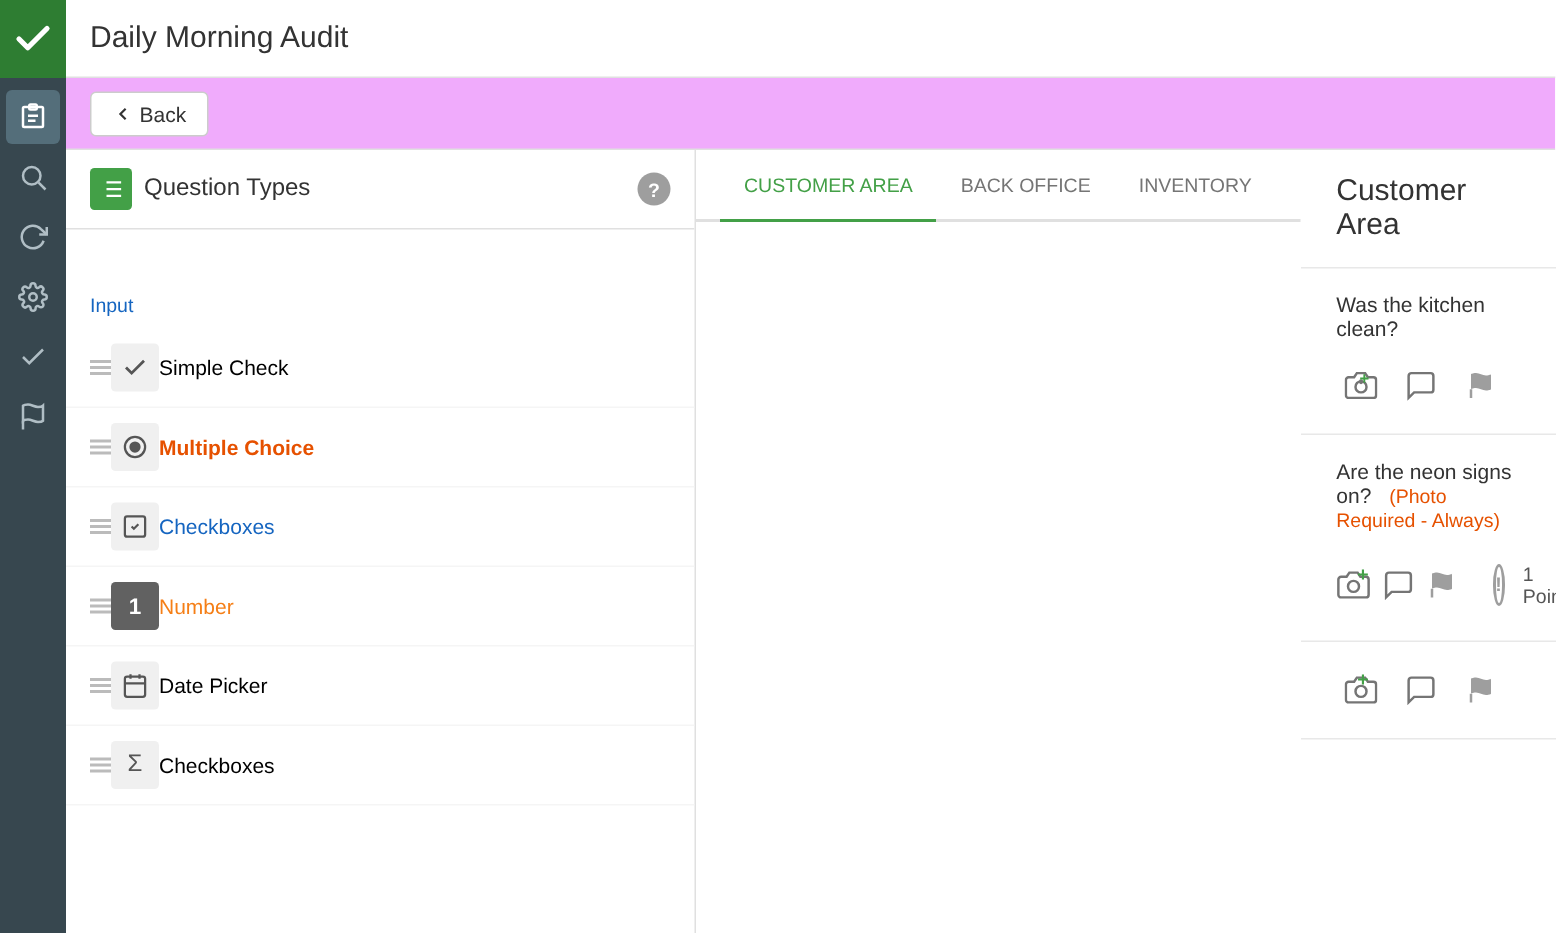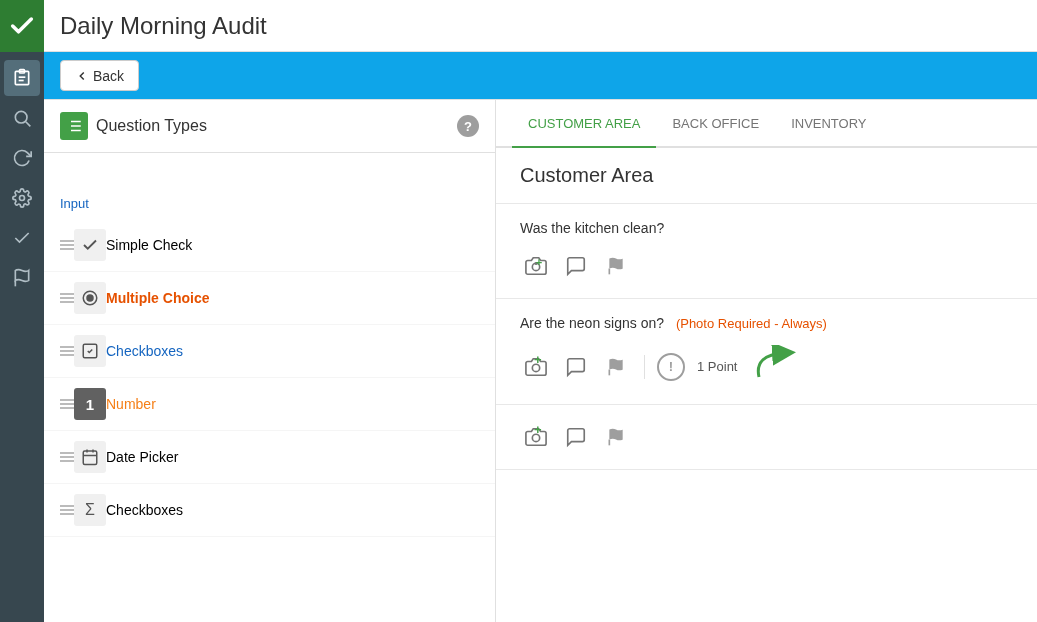--- a/index.html
+++ b/index.html
@@ -2,51 +2,51 @@
 <html><head>
   <meta charset="utf-8">
   <style>
     * { box-sizing: border-box; margin: 0; padding: 0; }
     body { font-family: 'Segoe UI', Arial, sans-serif; font-size: 14px; background: #fff; display: flex; flex-direction: column; height: 622px; overflow: hidden; }
 
     
     .header { display: flex; align-items: center; height: 52px; border-bottom: 1px solid #e0e0e0; background: #fff; padding: 0 16px; }
     .header-logo { width: 44px; height: 52px; background: #2e7d32; display: flex; align-items: center; justify-content: center; margin-left: -16px; margin-right: 16px; }
     .header-logo svg { width: 28px; height: 28px; }
-    .header-title { font-size: 24px; font-weight: 400; color: #333; }
+    .header-title { font-size: 20px; font-weight: 400; color: #333; }
 
     
     .main-container { display: flex; flex: 1; overflow: hidden; }
 
     
     .sidebar { width: 44px; background: #37474f; display: flex; flex-direction: column; align-items: center; padding-top: 8px; gap: 4px; }
     .sidebar-item { width: 36px; height: 36px; display: flex; align-items: center; justify-content: center; border-radius: 4px; cursor: pointer; color: #b0bec5; }
     .sidebar-item.active { background: #546e7a; color: #fff; }
 
     
-    .sub-toolbar { display: flex; padding: 8px 16px; border-bottom: 1px solid #e0e0e0; background: #0ea5e9; height: 48px; }
+    .sub-toolbar { display: flex; align-items: center; padding: 8px 16px; border-bottom: 1px solid #e0e0e0; background: #f0abfc; height: 48px; }
     .back-btn { display: flex; align-items: center; gap: 4px; padding: 6px 14px; border: 1px solid #ccc; border-radius: 4px; cursor: pointer; background: #fff; font-size: 14px; color: #333; }
 
     .content-wrapper { display: flex; flex: 1; flex-direction: column; overflow: hidden; }
 
     
-    .left-panel { width: 452px; border-right: 1px solid #e0e0e0; display: flex; flex-direction: column; overflow: hidden; }
+    .left-panel { width: 420px; border-right: 1px solid #e0e0e0; display: flex; flex-direction: column; overflow: hidden; }
     .left-panel-header { display: flex; align-items: center; justify-content: space-between; padding: 12px 16px; border-bottom: 1px solid #e0e0e0; }
     .left-panel-title { font-size: 16px; font-weight: 500; color: #333; }
     .help-icon { width: 22px; height: 22px; border-radius: 50%; background: #9e9e9e; color: #fff; display: flex; align-items: center; justify-content: center; font-size: 13px; font-weight: bold; cursor: pointer; }
     .input-label { color: #1565c0; font-size: 13px; padding: 8px 16px; font-weight: 500; margin-top: 35px; }
     .question-type-item { display: flex; align-items: center; gap: 0; padding: 10px 16px; cursor: pointer; border-bottom: 1px solid #f5f5f5; }
     .drag-handle { color: #bbb; display: flex; flex-direction: column; gap: 2px; }
     .drag-handle span { display: block; width: 14px; height: 2px; background: #bbb; }
     .qt-icon { width: 32px; height: 32px; background: #f0f0f0; border-radius: 3px; display: flex; align-items: center; justify-content: center; color: #555; font-size: 16px; }
     .qt-label { font-size: 14px; }
     .qt-label.orange { color: #e65100; }
 
     
-    .right-panel { flex: 1; display: flex; flex-direction: column; overflow: hidden; }
+    .right-panel { flex: 1; display: flex; flex-direction: row; overflow: hidden; }
     .tabs-bar { display: flex; align-items: center; border-bottom: 2px solid #e0e0e0; padding: 0 16px; background: #fff; height: 48px; }
     .tab { padding: 0 16px; height: 48px; display: flex; align-items: center; font-size: 13px; font-weight: 500; cursor: pointer; color: #757575; border-bottom: 2px solid transparent; margin-bottom: -2px; }
     .tab.active { color: #43a047; border-bottom: 2px solid #43a047; }
 
     .right-content { flex: 1; overflow-y: auto; padding: 0; }
     .section-title { font-size: 20px; font-weight: 400; color: #333; padding: 16px 24px; border-bottom: 1px solid #e8e8e8; }
 
     .question-block { padding: 16px 24px; border-bottom: 1px solid #e8e8e8; }
     .question-text { font-size: 14px; color: #333; margin-bottom: 14px; }
     .question-label-highlight { color: #e65100; font-size: 13px; margin-left: 8px; }

